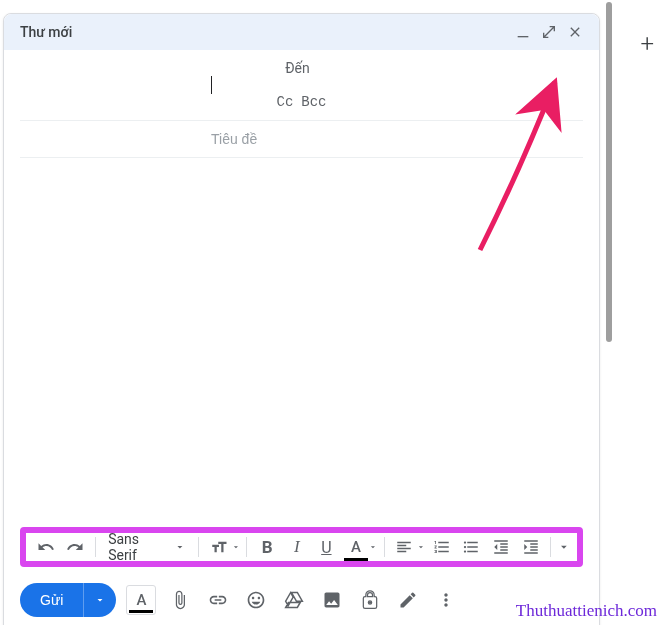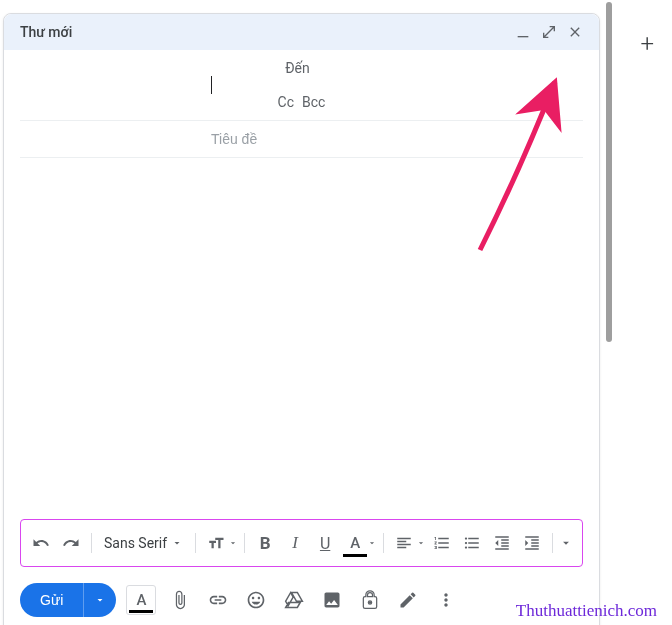--- a/index.html
+++ b/index.html
@@ -8,24 +8,24 @@
 .header-bar { background: #eaf1fb; padding: 10px 16px; display: flex; align-items: center; border-radius: 8px 8px 0 0; }
 .header-title { flex: 1; color: #3c4043; font-size: 14px; font-weight: 500; }
 .header-icons { display: flex; gap: 10px; }
 .header-ico { width: 16px; height: 16px; display: flex; align-items: center; justify-content: center; color: #5f6368; cursor: pointer; font-size: 16px; }
 .fields { padding: 0 16px; }
 .field-row { display: flex; align-items: center; border-bottom: 1px solid #eceff1; padding: 10px 0; flex-direction: column; }
 .field-label { color: #5f6368; font-size: 14px; margin-right: 8px; }
 .field-input { flex: 1; border: none; outline: none; font-size: 14px; color: #202124; background: transparent; }
 .field-input::placeholder { color: #9aa0a6; }
 .cursor { display: inline-block; width: 1px; height: 18px; background: #202124; vertical-align: middle; }
-.cc-bcc { display: flex; gap: 8px; color: #5f6368; font-size: 14px; }
+.cc-bcc { display: flex; gap: 8px; color: #5f6368; font-size: 14px; font-family: Liberation Mono, monospace; }
 .cc-bcc span { cursor: pointer; }
 .body-area { flex: 1; padding: 16px; position: relative; }
-.format-toolbar { margin: 0 16px 8px 16px; border: 1px solid #d946ef; border-radius: 4px; display: flex; align-items: center; padding: 4px 6px; gap: 2px; height: 48px; }
+.format-toolbar { margin: 0 16px 8px 16px; border: 6px solid #d946ef; border-radius: 4px; display: flex; align-items: center; padding: 4px 6px; gap: 2px; height: 40px; }
 .fmt-btn { width: 28px; height: 30px; display: flex; align-items: center; justify-content: center; color: #5f6368; cursor: pointer; border-radius: 3px; font-size: 16px; }
 .fmt-btn svg { width: 18px; height: 18px; fill: #5f6368; }
 .fmt-sep { width: 1px; height: 20px; background: #dadce0; margin: 0 4px; }
 .font-select { color: #3c4043; font-size: 14px; padding: 0 6px; display: flex; align-items: center; gap: 4px; cursor: pointer; }
 .font-select svg { width: 12px; height: 12px; fill: #5f6368; }
 .send-row { display: flex; align-items: center; padding: 8px 16px 12px 16px; gap: 10px; }
 .send-btn-group { display: flex; }
 .send-btn { background: #1a73e8; color: #fff; border: none; padding: 9px 20px; font-size: 14px; font-weight: 500; border-radius: 18px 0 0 18px; cursor: pointer; }
 .send-more { background: #1a73e8; color: #fff; border: none; border-left: 1px solid rgba(255,255,255,0.3); padding: 9px 10px; border-radius: 0 18px 18px 0; cursor: pointer; display: flex; align-items: center; }
 .send-more svg { width: 12px; height: 12px; fill: #fff; }

